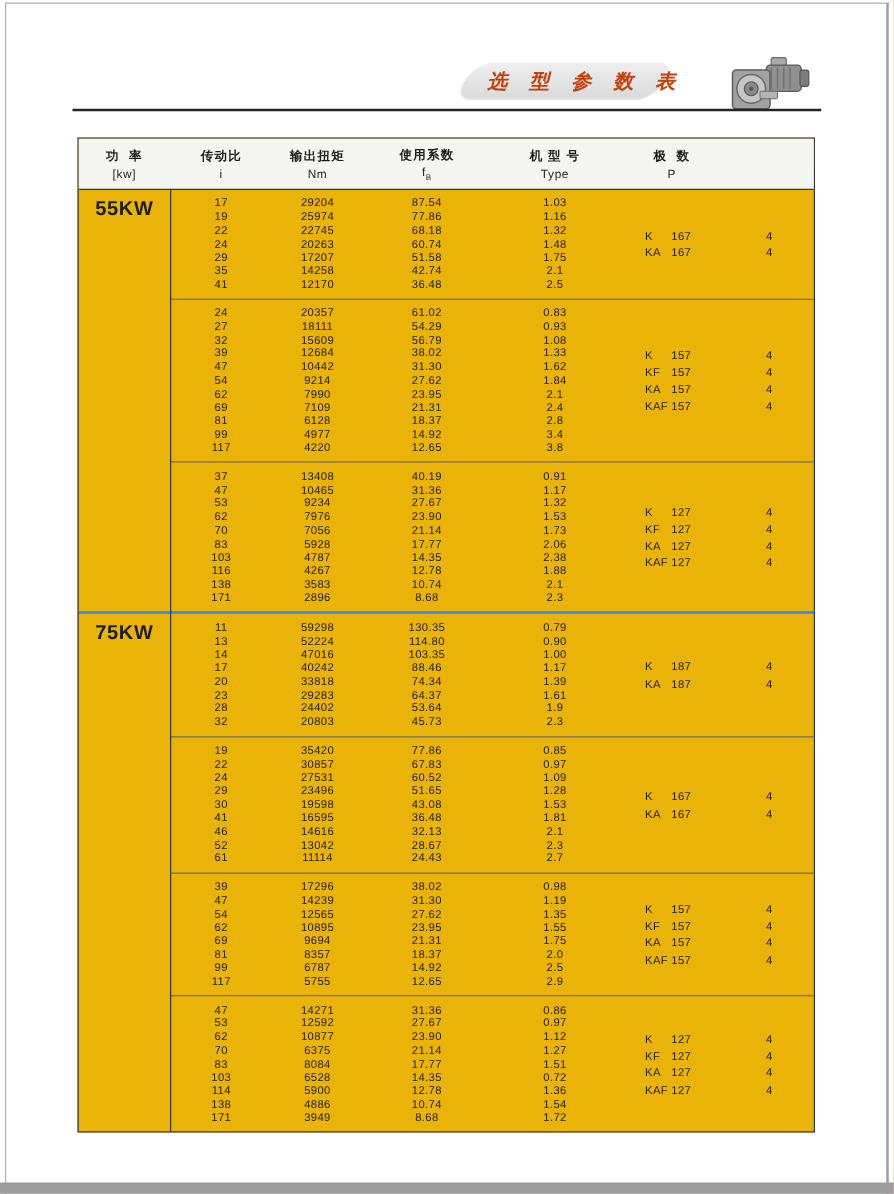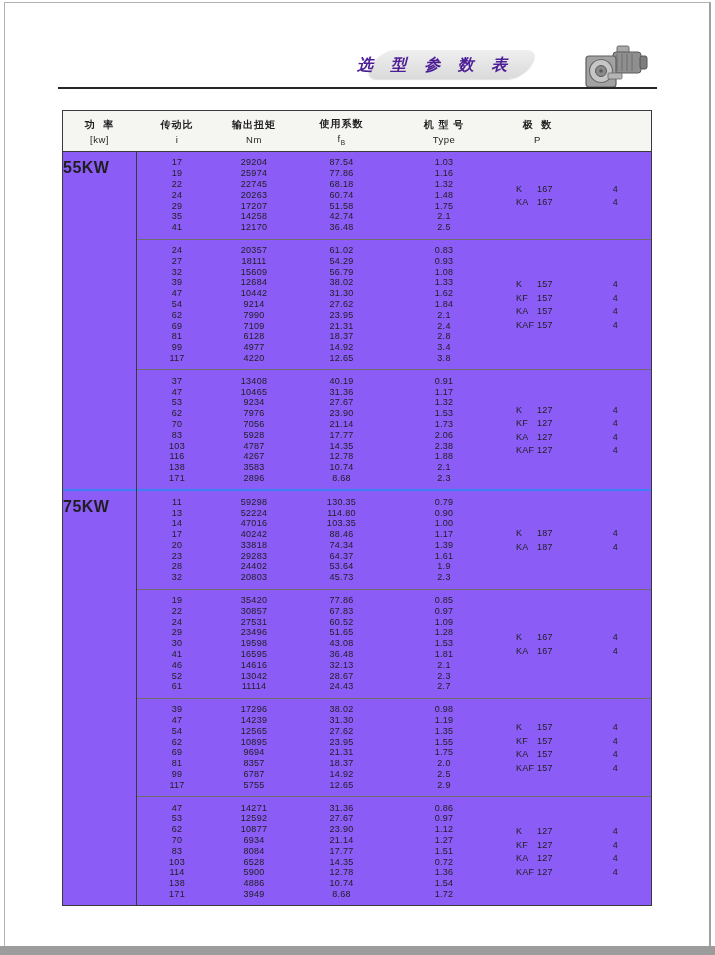--- a/index.html
+++ b/index.html
@@ -15,49 +15,49 @@
   }
   
   .banner-shape{
     position:absolute;left:372px;top:50px;width:160px;height:29px;
     background:linear-gradient(180deg,#efefef 0%,#dadada 100%);
     border-radius:15px 13px 15px 13px;
     transform:skewX(-30deg);
     box-shadow:0 1px 1px rgba(0,0,0,0.12);
   }
   .banner-title{
-    position:absolute;left:357px;top:52px;width:172px;height:26px;
-    line-height:26px;
+    position:absolute;left:382px;top:52px;width:172px;height:26px;
+    text-align:center;line-height:26px;
     font-family:"DejaVu Serif", serif;font-style:italic;font-weight:bold;
-    font-size:16px;letter-spacing:6px;color:#4c1d95;white-space:nowrap;
+    font-size:16px;letter-spacing:6px;color:#c2410c;white-space:nowrap;
   }
   .machine{position:absolute;left:584px;top:43px;width:66px;height:48px;}
   .head-rule{position:absolute;left:58px;top:87px;width:599px;height:2px;background:#262626;}
 
   
   .sel-table{
     position:absolute;left:62px;top:110px;width:588px;
-    border:1.5px solid #3a3a3a;background:#8b5cf6;box-sizing:content-box;
+    border:1.5px solid #3a3a3a;background:#eab308;box-sizing:content-box;
   }
   .thead{
     display:grid;grid-template-columns:73px 82px 72px 103px 102px 85px 71px;
     height:40px;background:#f5f5f2;border-bottom:1.5px solid #3a3a3a;
   }
   .th{display:flex;flex-direction:column;align-items:center;justify-content:center;gap:2px;}
   .h-label{font-size:10px;font-weight:bold;letter-spacing:1px;white-space:pre;}
   .h-unit{font-size:9.5px;letter-spacing:0.5px;}
   .h-unit sub{font-size:6.5px;}
   .tbody{position:relative;}
   .tbody::before{
     content:"";position:absolute;left:73px;top:0;bottom:0;width:1px;background:#3a3a3a;z-index:3;
   }
   .group{display:flex;}
   .group + .group{border-top:2px solid #3b82f6;}
   .power-cell{
-    width:73px;flex-shrink:0;text-align:left;padding-top:7px;
+    width:73px;flex-shrink:0;text-align:center;padding-top:7px;
     font-size:16px;font-weight:bold;letter-spacing:0.5px;
   }
   .blocks{flex:1;}
   .block{position:relative;padding:5px 0 6px;}
   .block + .block{border-top:1px solid #6e6e6e;}
   .row{
     display:grid;grid-template-columns:82px 72px 103px 102px;
     height:10.8px;align-items:center;
   }
   .cell{font-size:9px;text-align:center;letter-spacing:0.3px;}
@@ -615,21 +615,21 @@
               <span class="cell">0.97</span>
             </div>
             <div class="row">
               <span class="cell">62</span>
               <span class="cell">10877</span>
               <span class="cell">23.90</span>
               <span class="cell">1.12</span>
             </div>
             <div class="row">
               <span class="cell">70</span>
-              <span class="cell">6934</span>
+              <span class="cell">6375</span>
               <span class="cell">21.14</span>
               <span class="cell">1.27</span>
             </div>
             <div class="row">
               <span class="cell">83</span>
               <span class="cell">8084</span>
               <span class="cell">17.77</span>
               <span class="cell">1.51</span>
             </div>
             <div class="row">

